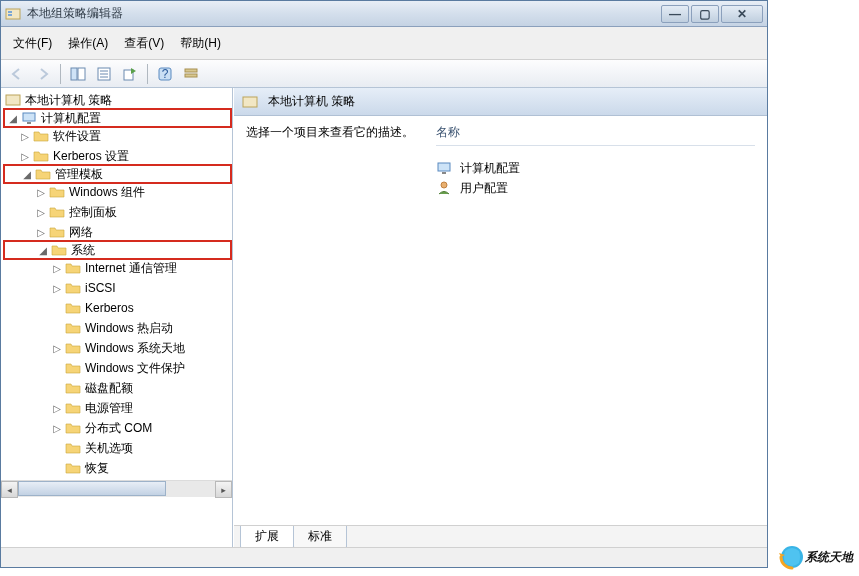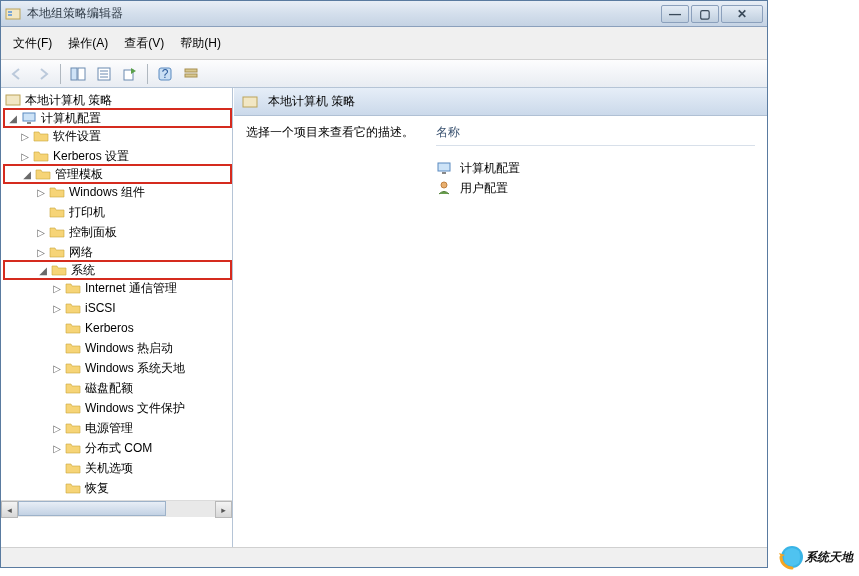--- a/index.html
+++ b/index.html
@@ -204,29 +204,20 @@
         <div class="tree-row indent-2">
           <span class="expander">▷</span>
           <span class="tree-icon">
               <svg viewBox="0 0 16 16">
                 <path class="folder" d="M1 4 L6 4 L7 6 L15 6 L15 13 L1 13 Z"></path>
               </svg>
             </span>
           <span class="tree-label">Windows 组件</span>
         </div>
 
-        <div class="tree-row indent-2">
-          <span class="expander"></span>
-          <span class="tree-icon">
-              <svg viewBox="0 0 16 16">
-                <path class="folder" d="M1 4 L6 4 L7 6 L15 6 L15 13 L1 13 Z"></path>
-              </svg>
-            </span>
-          <span class="tree-label">打印机</span>
-        </div>
 
         <div class="tree-row indent-2">
           <span class="expander">▷</span>
           <span class="tree-icon">
               <svg viewBox="0 0 16 16">
                 <path class="folder" d="M1 4 L6 4 L7 6 L15 6 L15 13 L1 13 Z"></path>
               </svg>
             </span>
           <span class="tree-label">控制面板</span>
         </div>
@@ -301,31 +292,31 @@
           <span class="tree-label">Windows 系统天地</span>
         </div>
 
         <div class="tree-row indent-3">
           <span class="expander"></span>
           <span class="tree-icon">
               <svg viewBox="0 0 16 16">
                 <path class="folder" d="M1 4 L6 4 L7 6 L15 6 L15 13 L1 13 Z"></path>
               </svg>
             </span>
+          <span class="tree-label">Windows 文件保护</span>
+        </div>
+
+        <div class="tree-row indent-3">
+          <span class="expander"></span>
+          <span class="tree-icon">
+              <svg viewBox="0 0 16 16">
+                <path class="folder" d="M1 4 L6 4 L7 6 L15 6 L15 13 L1 13 Z"></path>
+              </svg>
+            </span>
           <span class="tree-label">磁盘配额</span>
-        </div>
-
-        <div class="tree-row indent-3">
-          <span class="expander"></span>
-          <span class="tree-icon">
-              <svg viewBox="0 0 16 16">
-                <path class="folder" d="M1 4 L6 4 L7 6 L15 6 L15 13 L1 13 Z"></path>
-              </svg>
-            </span>
-          <span class="tree-label">Windows 文件保护</span>
         </div>
 
 
         <div class="tree-row indent-3">
           <span class="expander">▷</span>
           <span class="tree-icon">
               <svg viewBox="0 0 16 16">
                 <path class="folder" d="M1 4 L6 4 L7 6 L15 6 L15 13 L1 13 Z"></path>
               </svg>
             </span>
@@ -400,20 +391,24 @@
             <span class="tree-icon">
                 <svg viewBox="0 0 16 16">
                   <circle cx="8" cy="5" r="3" fill="#e8b070" stroke="#c08040"></circle>
                   <path d="M3 14 Q8 9 13 14" fill="#6aa050" stroke="#4a7a30"></path>
                 </svg>
               </span>
             <span>用户配置</span>
           </div>
         </div>
       </div>
+      <div class="tabs-bottom">
+        <div class="tab active">扩展</div>
+        <div class="tab">标准</div>
+      </div>
     </div>
 
   </div>
 
   <div class="statusbar"></div>
 
 </div>
 
 <div class="watermark">
   <span class="globe">

